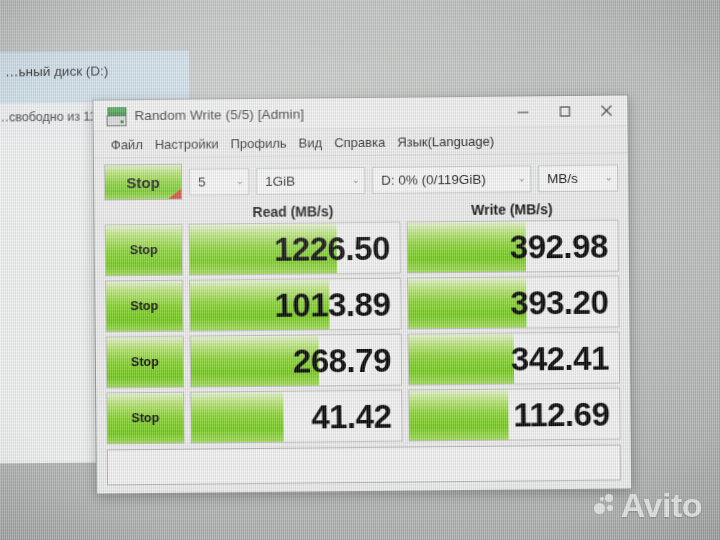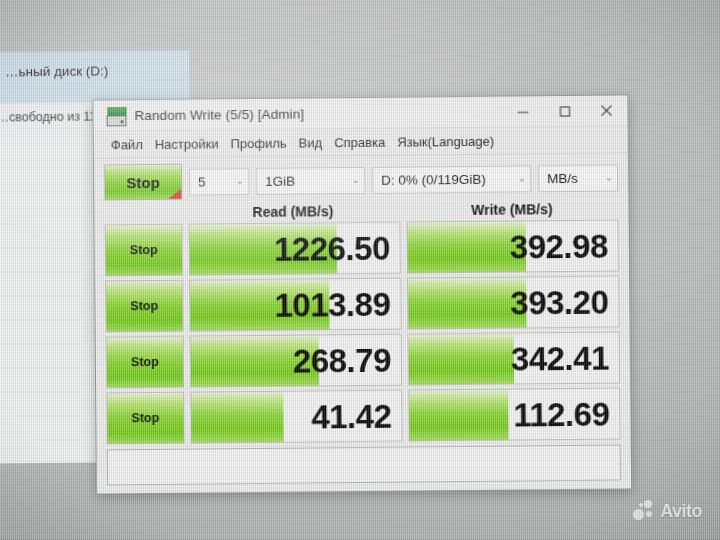--- a/index.html
+++ b/index.html
@@ -247,21 +247,21 @@
   }
   #avito .dots { position: relative; width: 22px; height: 22px; }
   #avito .dots i {
     position: absolute; border-radius: 50%; background: #f2f2f2; display: block;
   }
   #avito .d1 { width: 11px; height: 11px; left: 0;  top: 9px; }
   #avito .d2 { width: 8px;  height: 8px;  left: 11px; top: 0px; }
   #avito .d3 { width: 6px;  height: 6px;  left: 13px; top: 11px; }
   #avito .d4 { width: 4px;  height: 4px;  left: 6px;  top: 3px; }
   #avito .wm-text {
-    font-size: 18px; font-weight: bold; color: #f2f2f2;
+    font-size: 34px; font-weight: bold; color: #f2f2f2;
     letter-spacing: -0.5px; line-height: 1;
     text-shadow: 0 1px 2px rgba(0,0,0,.25);
   }
 </style>
 </head>
 <body>
 
 <div id="photo">
 
   <div id="screen">

